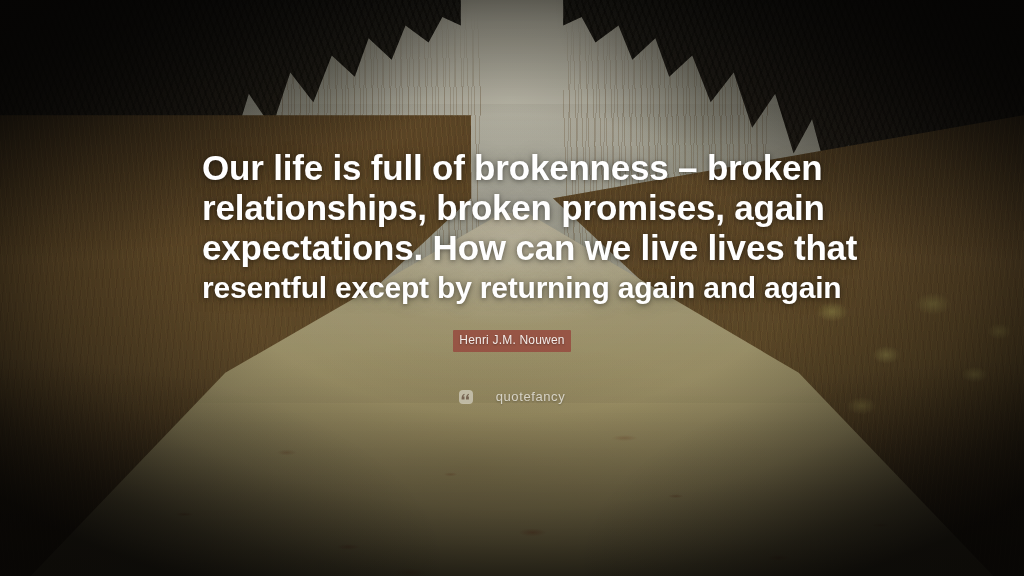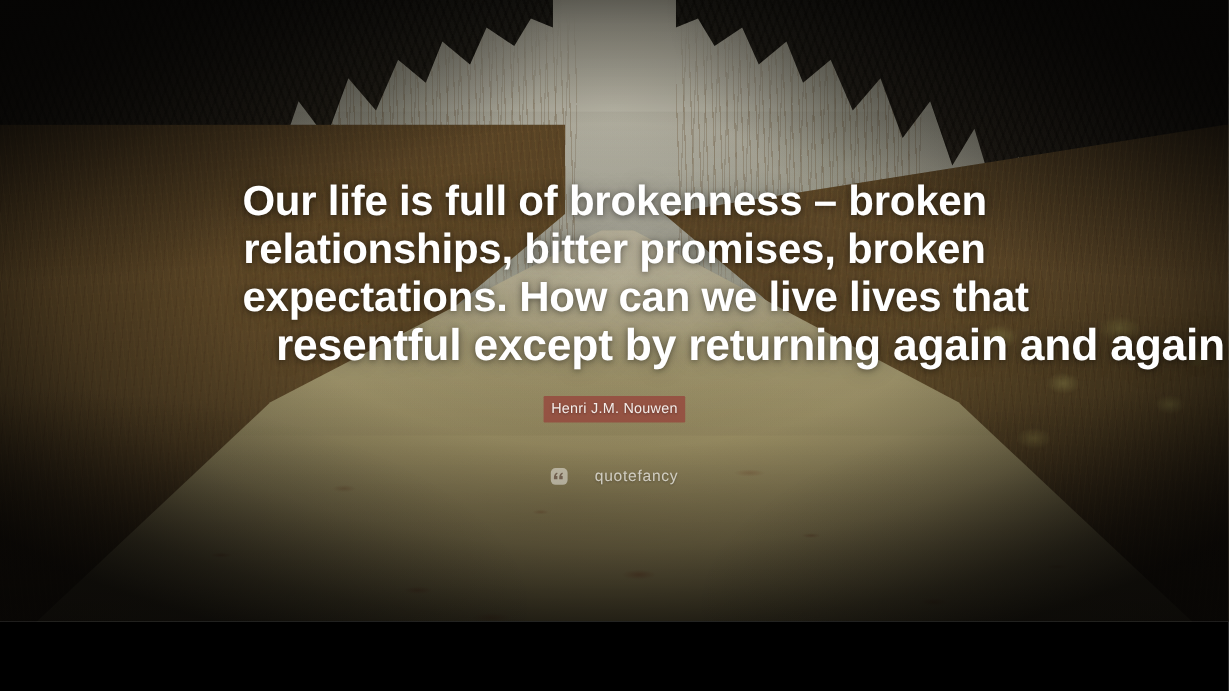--- a/index.html
+++ b/index.html
@@ -7,21 +7,21 @@
     padding: 0;
     background: #000;
   }
   body {
     font-family: "Liberation Sans", sans-serif;
   }
 
   .quote-card {
     position: relative;
     width: 1024px;
-    height: 518px;
+    height: 576px;
     overflow: hidden;
     background: #737373;
   }
 
   
   .scene {
     position: absolute;
     inset: 0;
     overflow: hidden;
   }
@@ -247,22 +247,21 @@
     line-height: 40px;
     font-weight: bold;
     letter-spacing: -0.2px;
     text-shadow: 0 1px 5px rgba(0,0,0,0.45), 0 0 18px rgba(0,0,0,0.25);
   }
   .quote-line {
     display: block;
     white-space: nowrap;
   }
   .quote-line.fit {
-    font-size: 37px;
-    margin-left: 28px;
+    font-size: 30px;
   }
 
   .author-badge {
     margin-top: 22px;
     padding: 3px 6px 4px;
     background: rgba(150,70,60,0.80);
     color: #f4ece9;
     font-size: 12px;
     line-height: 15px;
     letter-spacing: 0.2px;
@@ -315,21 +314,21 @@
     <div class="grade"></div>
     <div class="text-scrim"></div>
     <div class="vignette"></div>
     <div class="corner-shade"></div>
   </div>
 
   <div class="content">
 
     <div class="quote-text">
       <span class="quote-line">Our life is full of brokenness – broken</span>
-      <span class="quote-line">relationships, bitter promises, broken</span>
+      <span class="quote-line">relationships, broken promises, again</span>
       <span class="quote-line">expectations. How can we live lives that</span>
       <span class="quote-line fit">resentful except by returning again and again</span>
     </div>
 
     <div class="author-badge">Henri J.M. Nouwen</div>
 
     <div class="watermark">
       <span class="wm-badge">
         <svg width="9" height="8" viewBox="0 0 9 8" aria-hidden="true">
           <path d="M0.6 5.0C0.6 3.0 1.5 1.4 3.2 0.7L3.7 1.7C2.8 2.2 2.3 2.9 2.3 3.6L3.5 3.6L3.5 6.4L0.6 6.4Z" fill="#6e5a50"></path>

